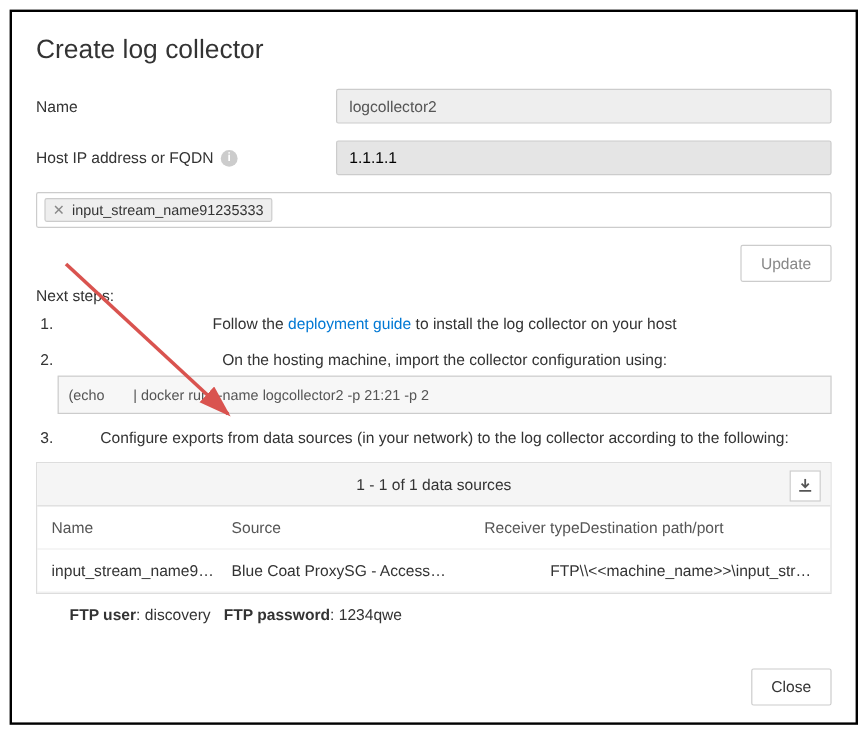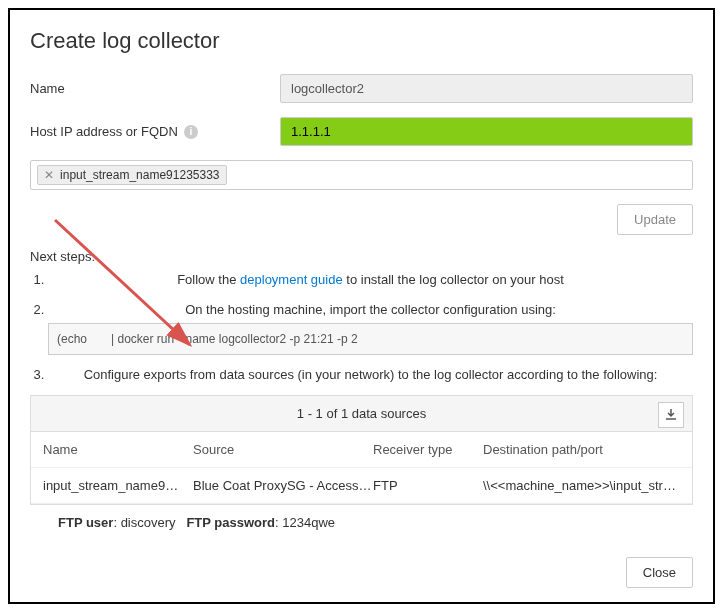--- a/index.html
+++ b/index.html
@@ -48,21 +48,21 @@
     align-items: center;
     justify-content: center;
     font-weight: bold;
   }
   .field-box {
     flex: 1;
     border: 1px solid #ccc;
     border-radius: 2px;
     padding: 6px 10px;
     font-size: 13px;
-    background: #84cc16;
+    background: #e5e5e5;
   }
   .field-box.readonly { background: #eee; color:#555;}
   .tagbox {
     flex: 1;
     border: 1px solid #ccc;
     border-radius: 2px;
     padding: 4px 6px;
     background: #fff;
   }
   .tag {
@@ -79,21 +79,21 @@
   .btn {
     border: 1px solid #ccc;
     background: #fff;
     padding: 7px 16px;
     font-size: 13px;
     color: #888;
     border-radius: 2px;
     cursor: pointer;
   }
   .btn.active { color:#333; }
-  .right { display:flex; justify-content:flex-end; margin: 6px 0 14px 0;}
+  .right { display:flex; justify-content:flex-end; margin: 6px 0 4px 0;}
   .section-label { font-size:13px; margin: 4px 0 6px 0;}
   ol.steps { margin: 4px 0 0 0; padding-left: 18px; text-align: center; }
   ol.steps li { margin-bottom: 10px; font-size: 13px; line-height: 1.5;}
   a.link { color: #0078d4; text-decoration: none; }
   .codebox {
     border: 1px solid #ccc;
     background: #f7f7f7;
     padding: 6px 8px;
     font-size: 12px;
     color: #555;
@@ -132,21 +132,21 @@
   }
   .ds-row {
     display:flex;
     padding: 10px 12px;
     font-size: 13px;
     border-bottom:1px solid #eee;
   }
   .ds-row.head { color:#555; }
   .c-name{width:150px;overflow:hidden;text-overflow:ellipsis;white-space:nowrap;}
   .c-src{width:180px;overflow:hidden;text-overflow:ellipsis;white-space:nowrap;}
-  .c-rcv{width:110px;}
+  .c-rcv{width:110px;text-align:right;}
   .c-dest{flex:1;overflow:hidden;text-overflow:ellipsis;white-space:nowrap;}
   .creds { margin-top:10px; font-size:13px;padding-left:28px;}
   .creds b { font-weight:600; }
   .footer {
     position:absolute;
     right:20px; bottom:14px;
   }
   
   .arrow-svg {
     position:absolute;

